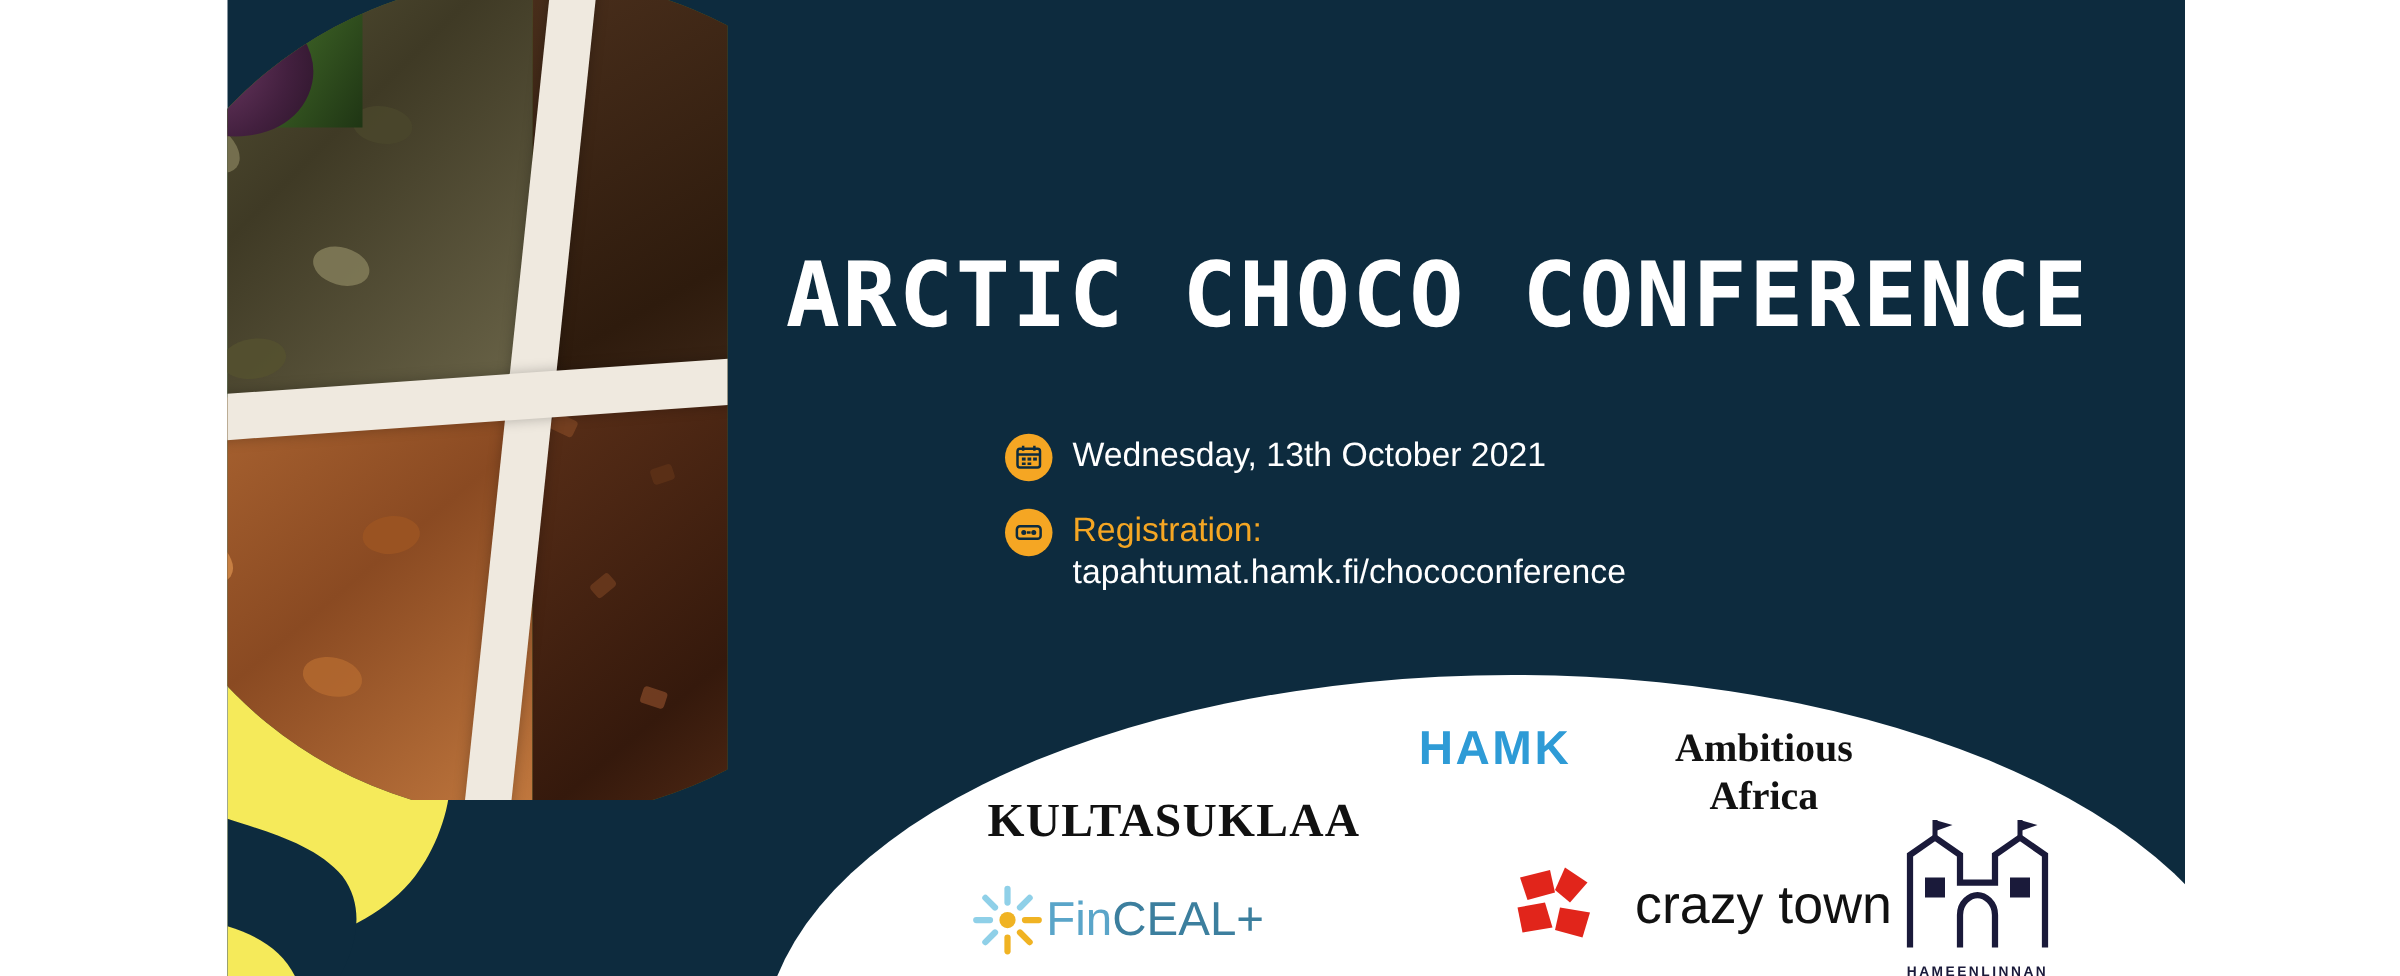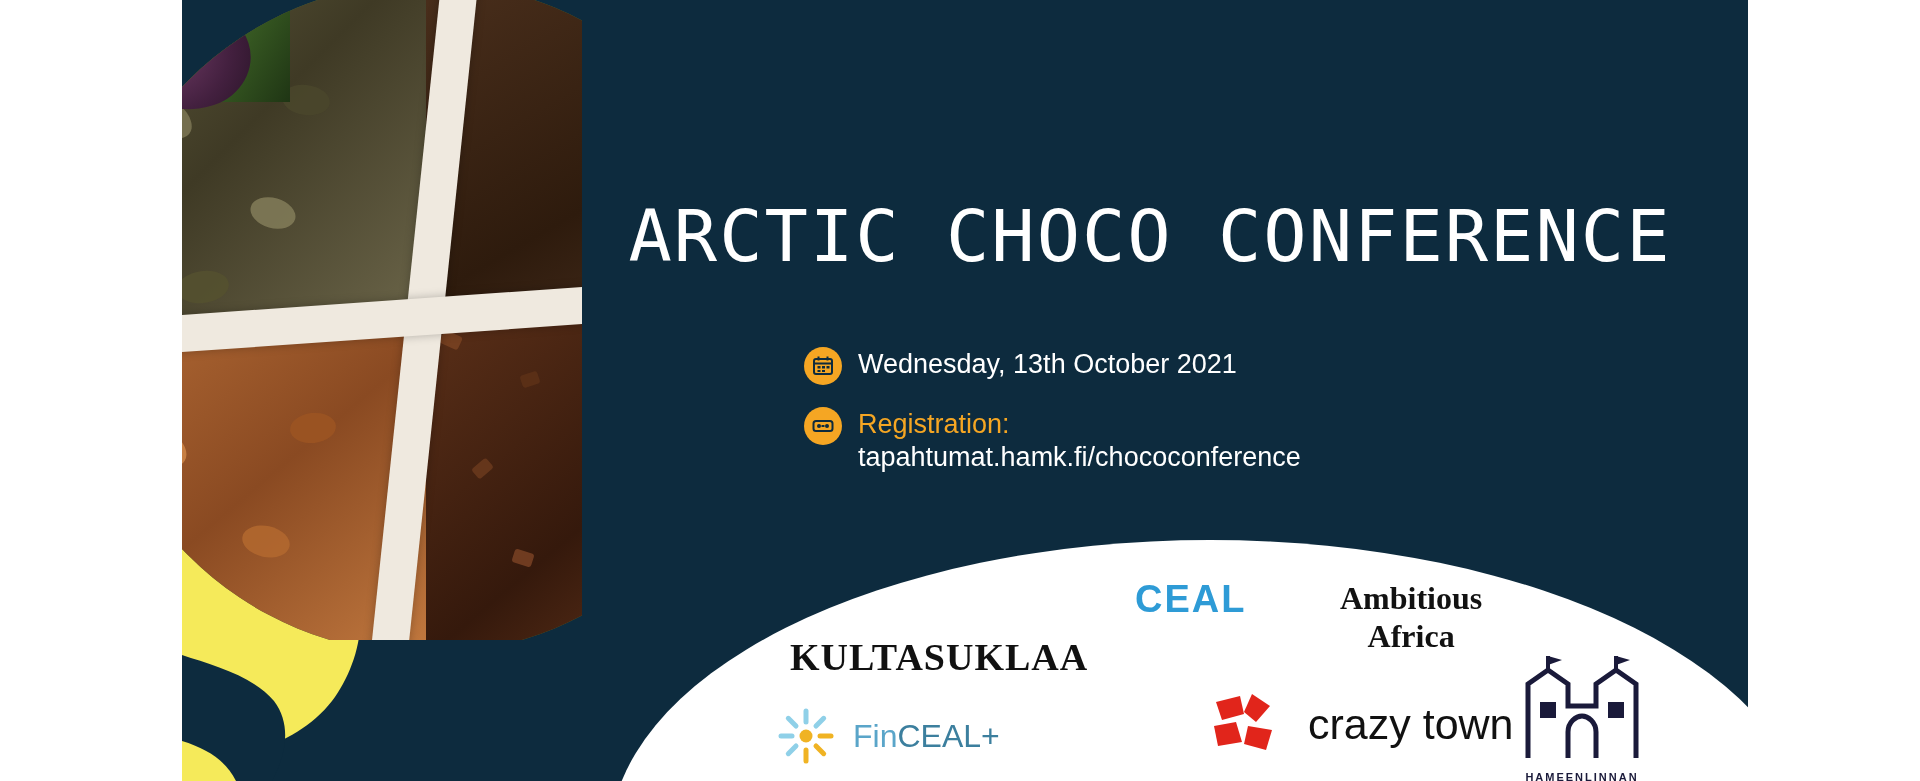--- a/index.html
+++ b/index.html
@@ -118,21 +118,21 @@
     text-transform: uppercase;
   }
   .title {
     position: absolute;
     left: 560px;
     top: 200px;
     width: 1180px;
     text-align: center;
     color: #ffffff;
     font-family: "DejaVu Sans Mono", monospace;
-    font-weight: normal;
+    font-weight: bold;
     font-size: 72px;
     letter-spacing: 2px;
     line-height: 1;
     text-transform: uppercase;
   }
   
   .details {
     position: absolute;
     left: 804px;
     top: 345px;
@@ -207,22 +207,22 @@
     font-weight: bold;
     font-size: 38px;
     letter-spacing: 1px;
   }
   .logo-finceal {
     left: 165px; top: 165px;
     display: flex;
     align-items: center;
   }
   .finceal-text {
-    font-size: 32px;
-    margin-left: 16px;
+    font-size: 38px;
+    margin-left: 0;
   }
   .fin-a { color: #5aa5c9; }
   .fin-b { color: #3c7f9e; }
   .logo-crazytown {
     left: 600px; top: 152px;
     display: flex;
     align-items: center;
   }
   .crazy-text {
     font-size: 43px;
@@ -335,21 +335,21 @@
       </span>
     </div>
 
 
   </div>
 
   <div class="blob"></div>
 
   <div class="logos">
 
-    <div class="logo logo-hamk">CEAL</div>
+    <div class="logo logo-hamk">HAMK</div>
 
     <div class="logo logo-kultasuklaa">KULTASUKLAA</div>
 
     <div class="logo logo-ambitious">
       <div>Ambitious</div>
       <div>Africa</div>
     </div>
 
     <div class="logo logo-finceal">
       <svg width="62" height="62" viewBox="0 0 62 62" xmlns="http://www.w3.org/2000/svg">

